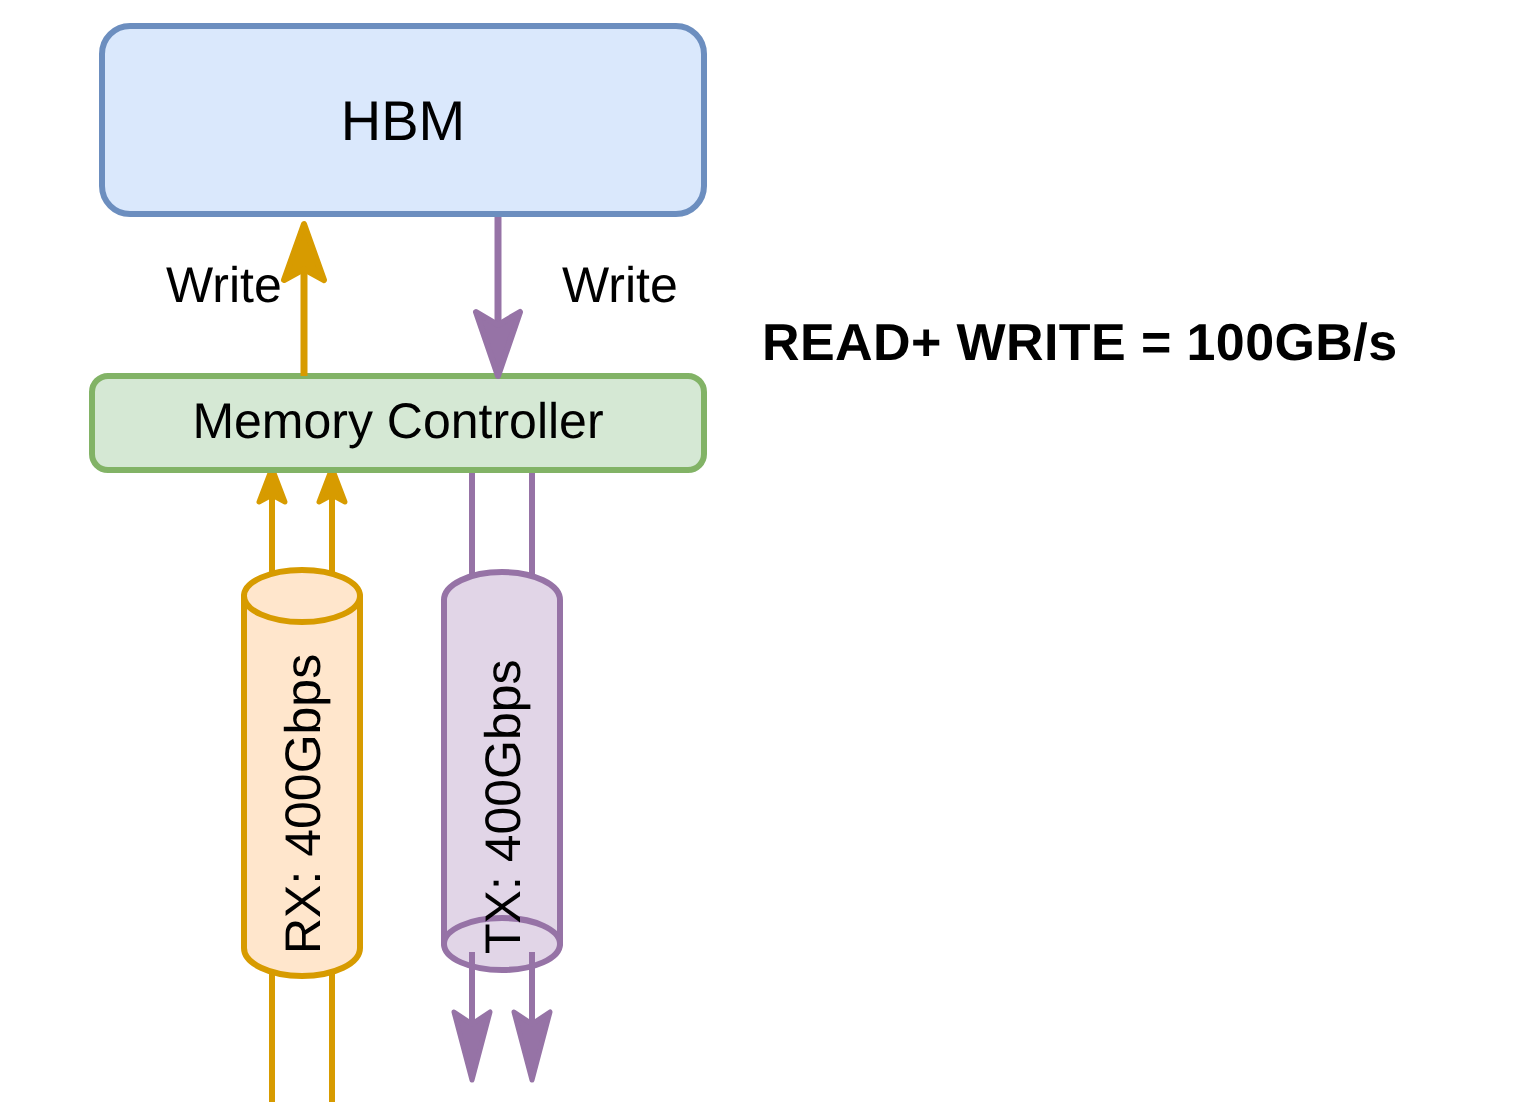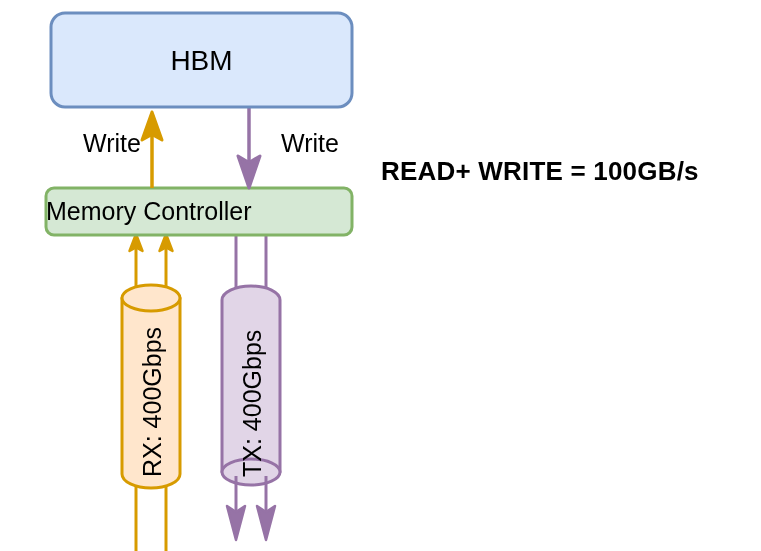--- a/index.html
+++ b/index.html
@@ -33,20 +33,21 @@
     top: 44px;
     width: 301px;
     text-align: center;
     font-size: 28px;
     line-height: 34px;
   }
   #mc-label {
     left: 46px;
     top: 197px;
     width: 306px;
+    text-align: center;
     font-size: 25px;
     line-height: 28px;
   }
   #write-label {
     left: 57px;
     top: 129px;
     font-size: 25px;
     line-height: 28px;
     margin-left: 26px;
   }

